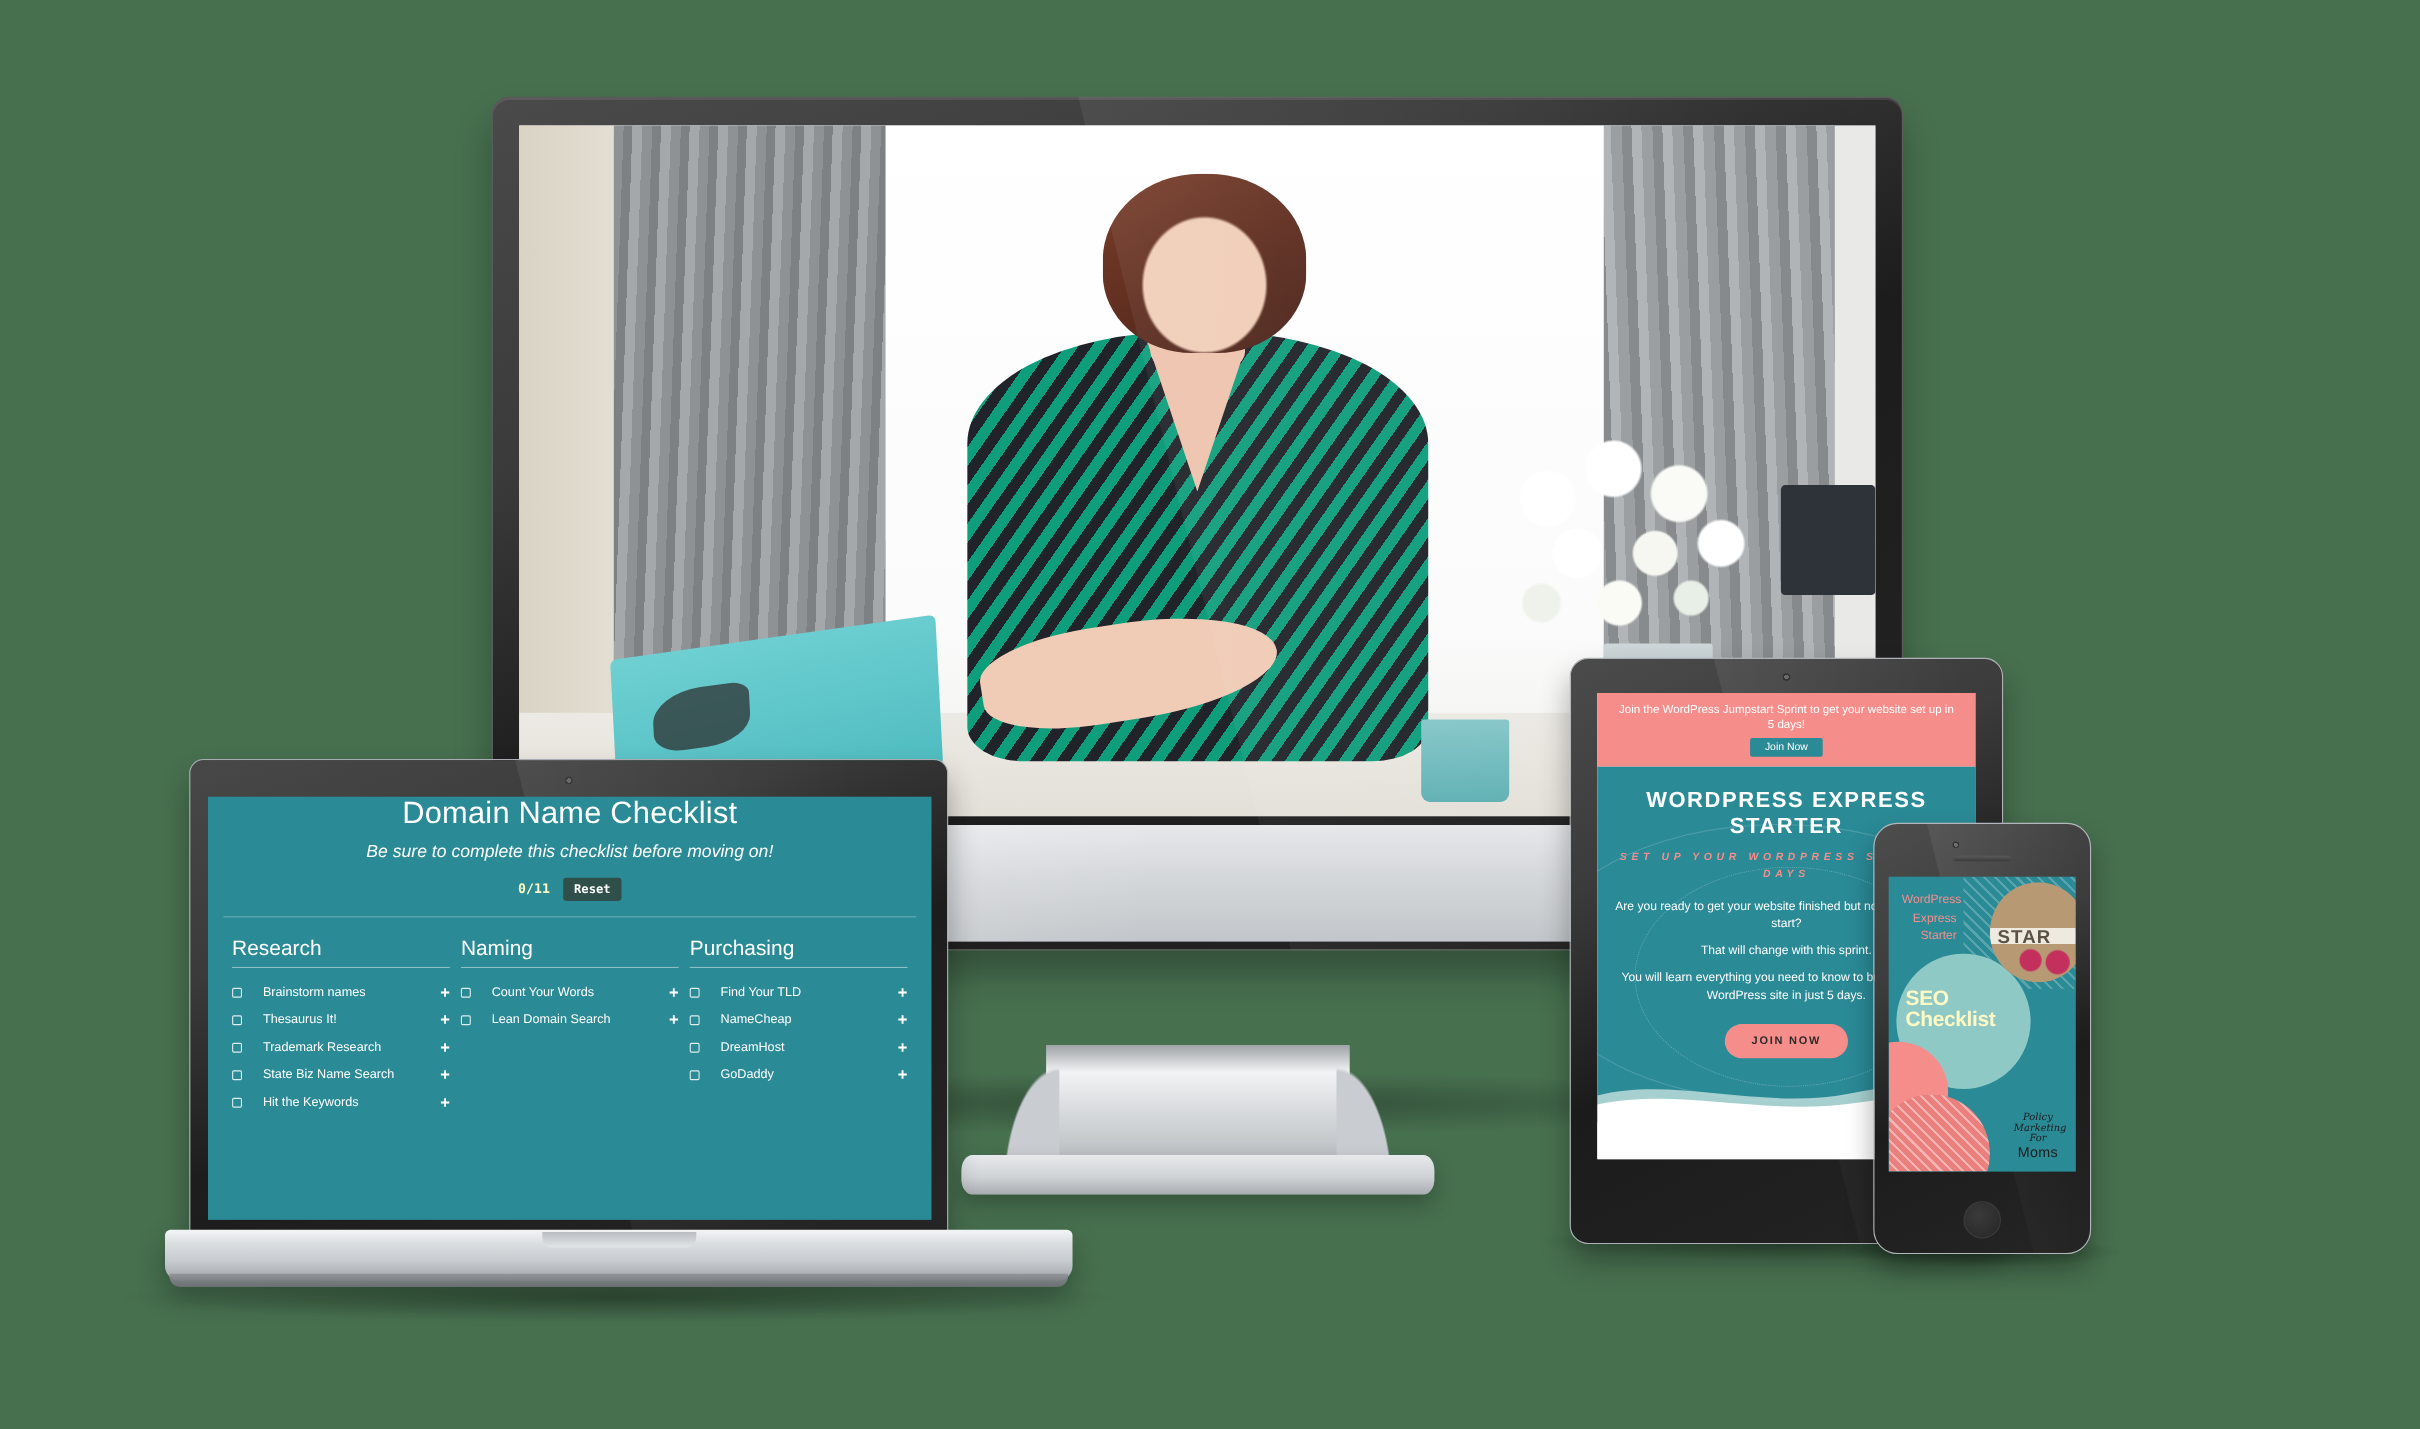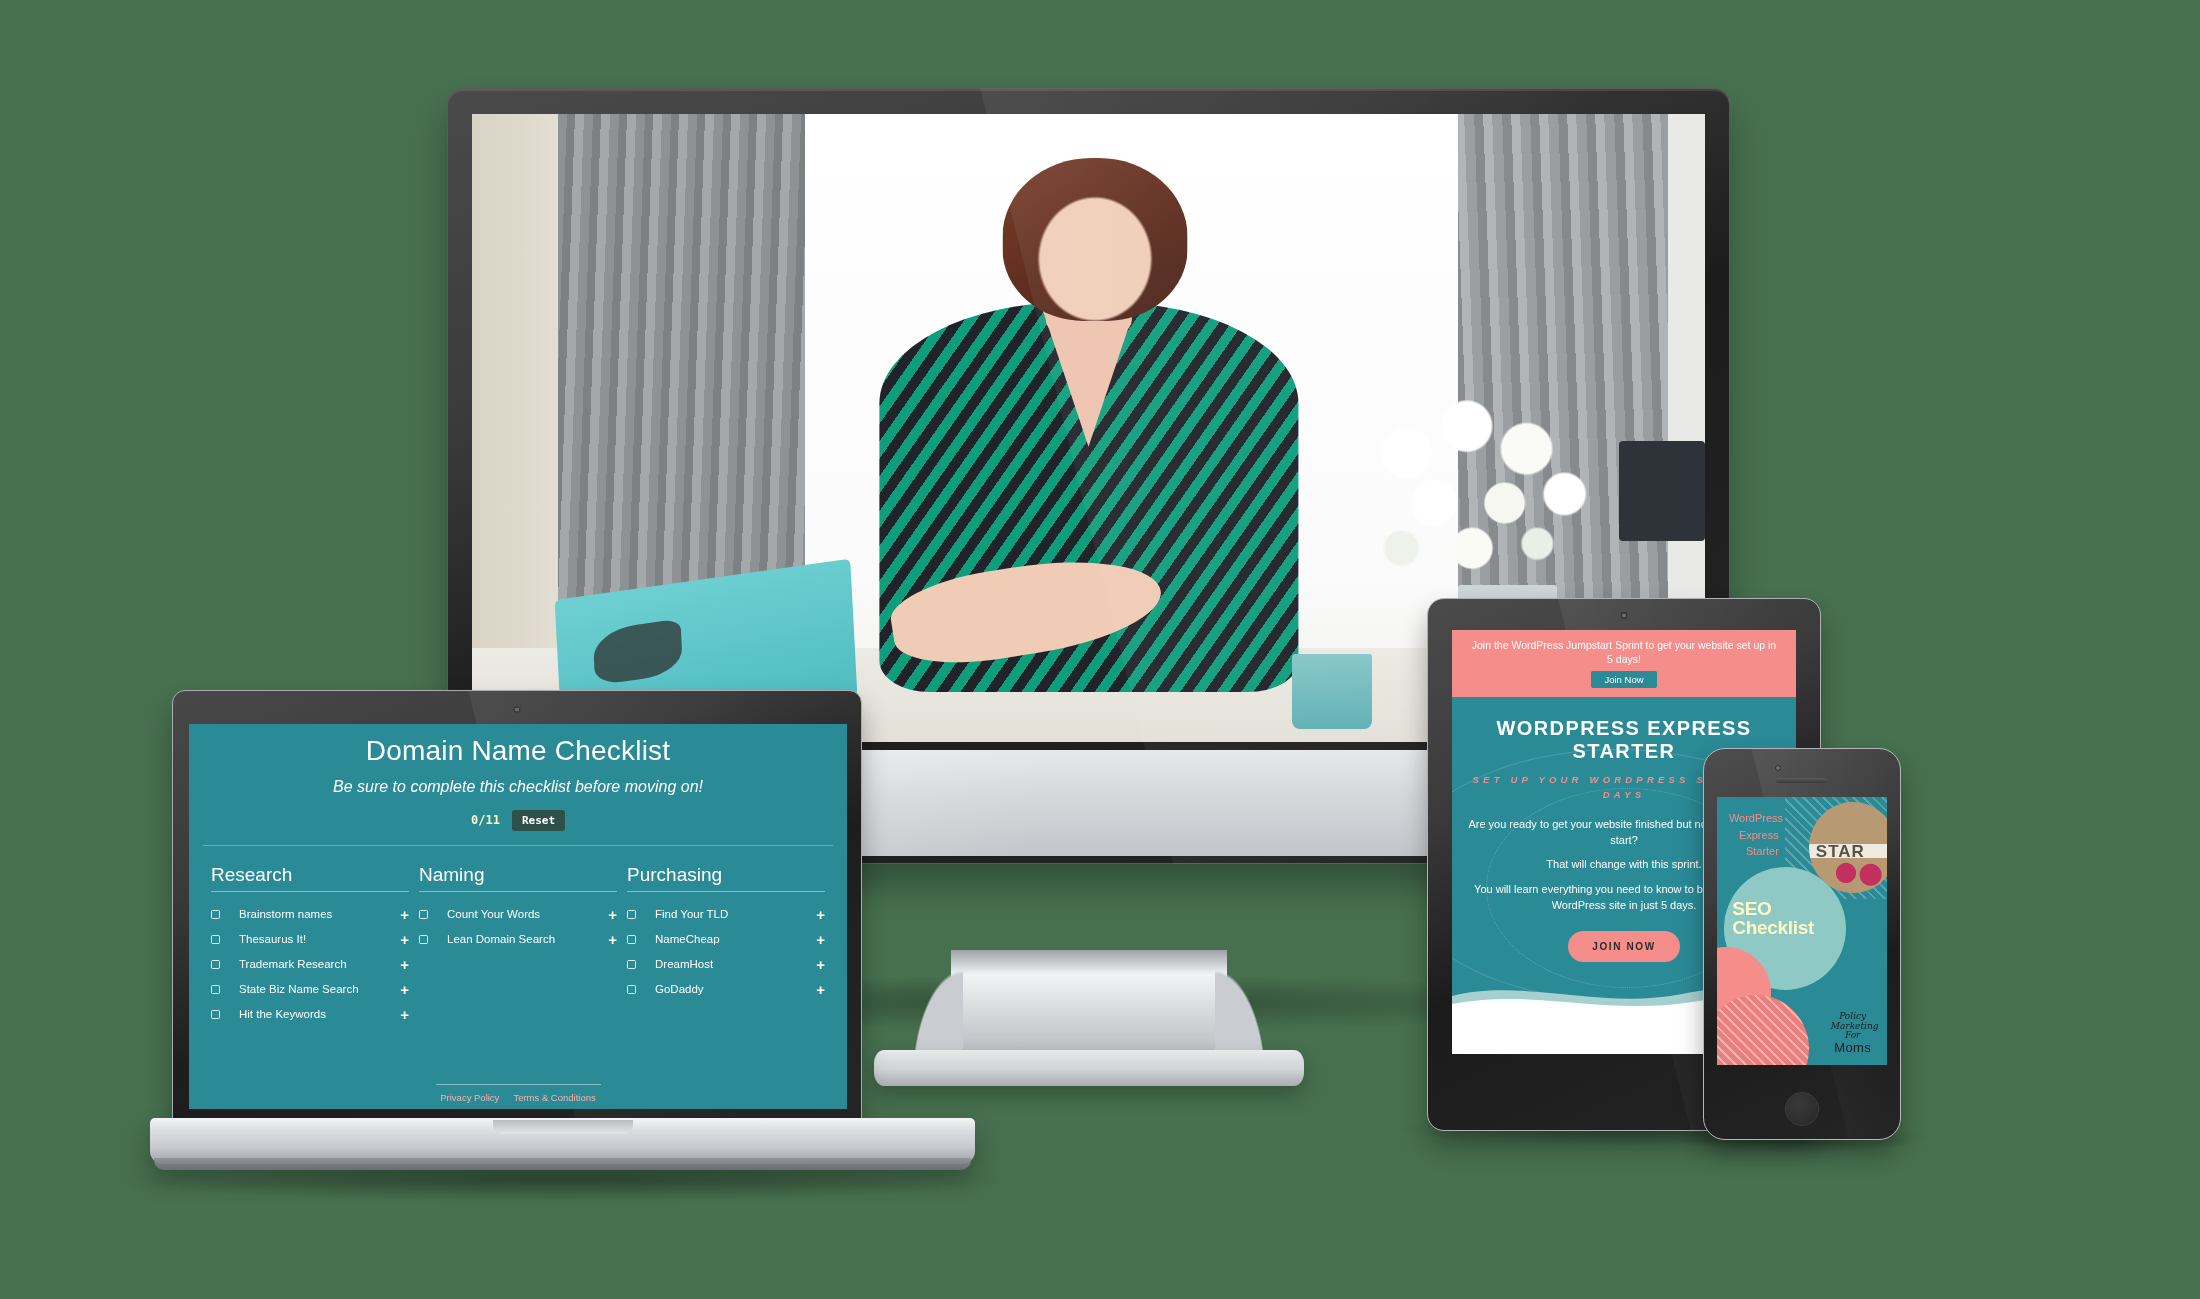--- a/index.html
+++ b/index.html
@@ -179,21 +179,21 @@
     background: linear-gradient(180deg,#b9bdc1,#e2e5e7);
   }
   .laptop-foot {
     position:absolute; left:4px; top:468px; width:817px; height:12px;
     background: linear-gradient(180deg,#8e9296 0%,#6e7276 100%);
     border-radius: 0 0 10px 10px; opacity:.92;
   }
 
   
   .cl { width:100%; height:100%; background:#2a8a96; color:#fff; display:flex; flex-direction:column; }
-  .cl-hero { padding: 12px 26px 14px; text-align:center; }
+  .cl-hero { padding: 0 26px 14px; text-align:center; }
   .cl-title { font-size:28px; font-weight:400; letter-spacing:.2px; line-height:1.05; }
   .cl-sub { font-size:16px; font-weight:300; line-height:1.22; margin-top:12px; padding:0 58px;font-style:italic; }
   .cl-meter { margin-top:13px; display:flex; align-items:center; justify-content:center; gap:12px; }
   .cl-count { font-family:"DejaVu Sans Mono", monospace; font-size:12px; font-weight:700; color:#fef9c3; }
   .cl-reset {
     background:#2f4f4a; color:#fff; font-size:11px; font-weight:700;
     font-family:"DejaVu Sans Mono", monospace;
     padding:4px 10px; border-radius:3px; border:0; cursor:pointer;
   }
   .cl-rule { height:1px; background:rgba(255,255,255,.30); margin:0 14px; }
@@ -463,27 +463,20 @@
               </div>
               <div class="cl-item">
                 <span class="cl-box"></span>
                 <span class="cl-label">GoDaddy</span>
                 <span class="cl-plus">+</span>
               </div>
             </div>
 
           </div>
 
-          <div class="cl-footer">
-            <div class="cl-footrule"></div>
-            <div class="cl-links">
-              <span>Privacy Policy</span>
-              <span>Terms &amp; Conditions</span>
-            </div>
-          </div>
         </div>
 
       </div>
     </div>
     <div class="laptop-deck"></div>
     <div class="laptop-notch"></div>
     <div class="laptop-foot"></div>
   </div>
 
   <div class="tablet">

